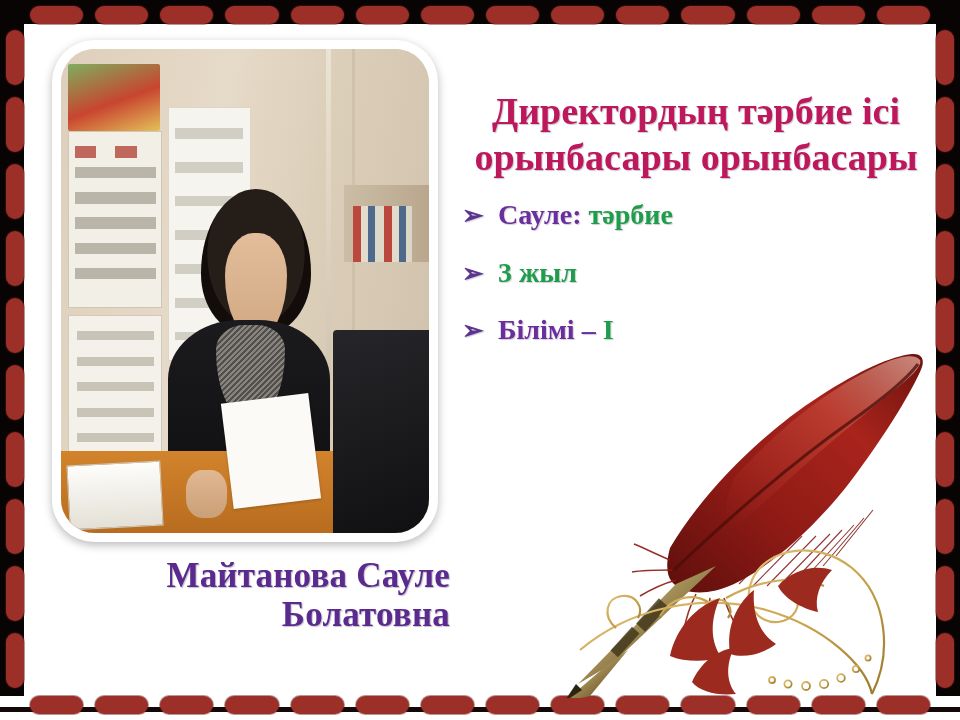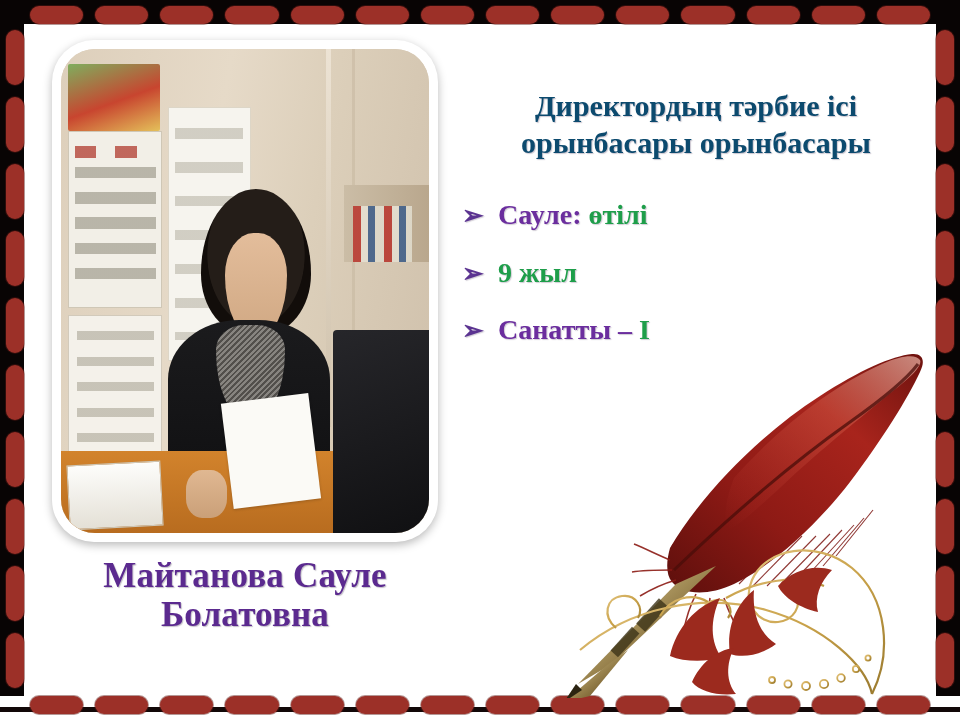--- a/index.html
+++ b/index.html
@@ -111,33 +111,33 @@
   .p-shelf{position:absolute;right:0;top:28%;width:23%;height:16%;
     background:linear-gradient(90deg,#cbbda6,#b9a78d);}
   .p-shelf:after{content:"";position:absolute;left:10%;bottom:0;width:70%;height:72%;
     background:repeating-linear-gradient(90deg,#b9342c 0 14%,#e8e3d6 14% 26%,#3a5c8a 26% 38%,#e2ded0 38% 52%);opacity:.85;}
   .p-hands{position:absolute;left:34%;bottom:3%;width:11%;height:10%;
     background:linear-gradient(#e0b892,#caa078);border-radius:40%;}
 
   
   .caption{
     position:absolute;left:40px;top:556px;width:410px;
-    text-align:center;
+    text-align:right;
     color:#5b2a8f;
     font-size:35px;font-weight:bold;line-height:1.12;
     text-shadow:1px 1px 1px rgba(120,110,130,.45);
     letter-spacing:.2px;
   }
 
   
   .title{
     position:absolute;left:452px;top:88px;width:488px;
     text-align:center;
-    color:#0c4a6e;
-    font-size:30px;font-weight:bold;line-height:1.22;
+    color:#be185d;
+    font-size:38px;font-weight:bold;line-height:1.22;
     text-shadow:1px 1px 1px rgba(150,140,160,.5);
   }
   .bullets{position:absolute;left:452px;top:198px;width:500px;}
   .bullet{
     position:relative;
     padding-left:46px;
     margin-bottom:24px;
     color:#6b2e9e;
     font-size:28px;font-weight:bold;line-height:1.2;
     text-shadow:1px 1px 1px rgba(150,140,160,.45);
@@ -250,31 +250,31 @@
   <div class="title">
     <div>Директордың  тәрбие ісі</div>
     <div>орынбасары орынбасары</div>
   </div>
 
   <div class="bullets">
 
     <div class="bullet">
       <span class="arrow">➢ </span>
       <span>Сауле: </span>
-      <span class="hl">өтілі </span>
+      <span class="hl">тәрбие </span>
     </div>
 
     <div class="bullet">
       <span class="arrow">➢ </span>
-      <div class="hl">9 жыл</div>
+      <div class="hl">3 жыл</div>
     </div>
 
     <div class="bullet">
       <span class="arrow">➢ </span>
-      <span>Санатты – </span>
+      <span>Білімі – </span>
       <span class="hl">I </span>
     </div>
 
   </div>
 
   <div class="quill">
     <svg viewBox="0 0 430 400" xmlns="http://www.w3.org/2000/svg" aria-hidden="true">
       <defs>
         <linearGradient id="feath" x1="0" y1="1" x2="1" y2="0">
           <stop offset="0%" stop-color="#5d0f0c"></stop>

